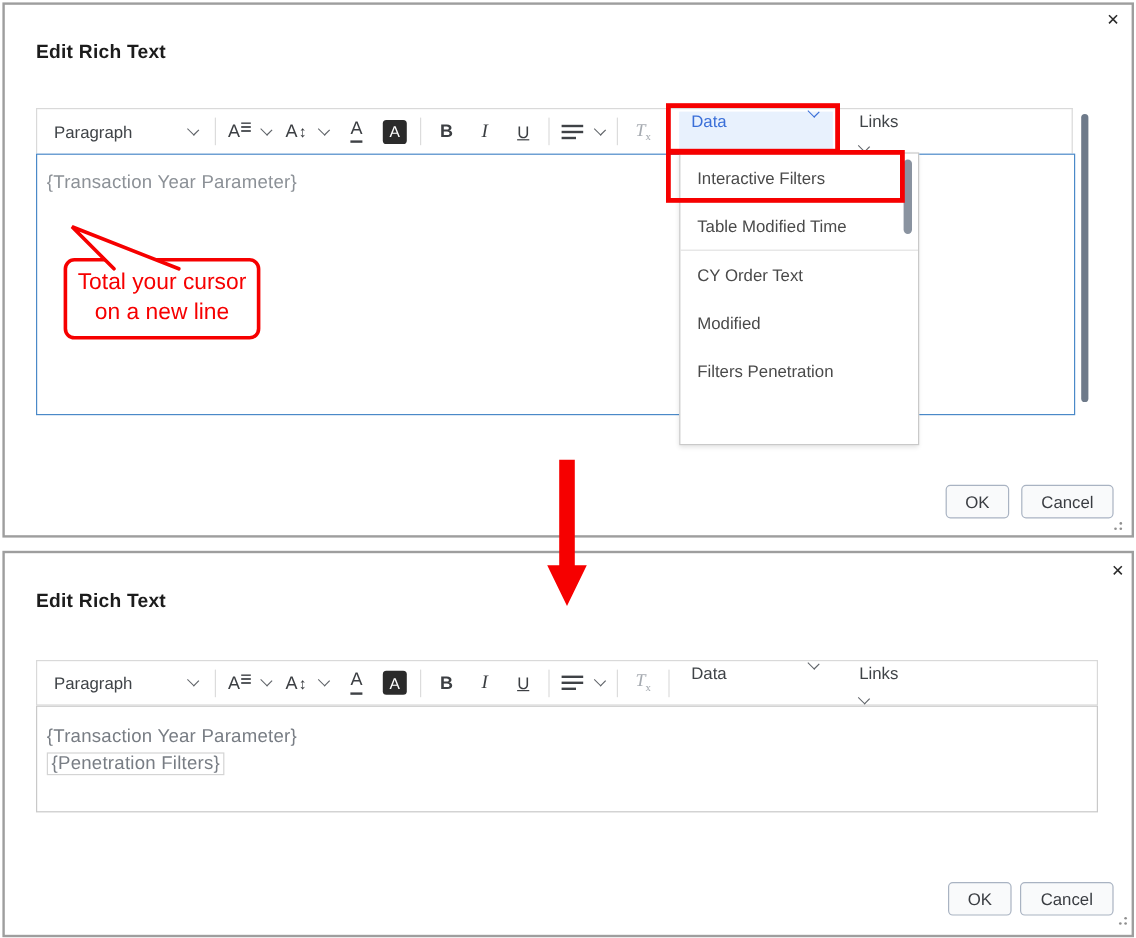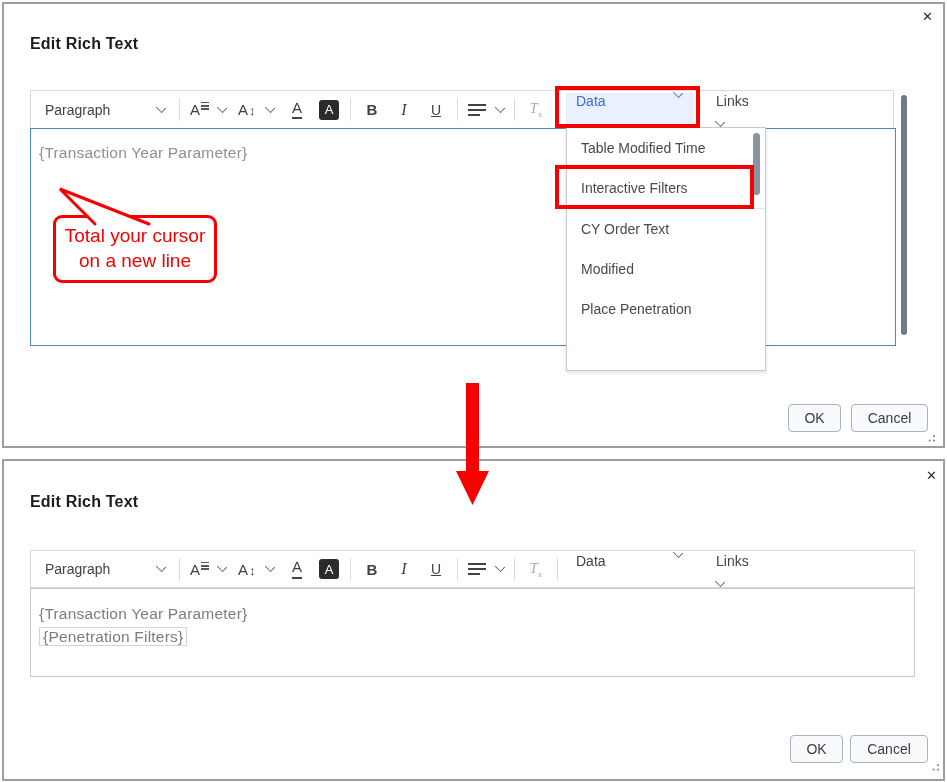--- a/index.html
+++ b/index.html
@@ -152,35 +152,35 @@
       </div>
       <div class="sep"></div>
 
       <div class="tb-data">
         <span>Data</span>
         <span class="chev blue"></span>
         <div class="rect-data"></div>
 
         <div class="menu">
           <div class="menu-item">
-            <span>Table Modified Time</span>
-          </div>
-          <div class="menu-item">
             <span>Interactive Filters</span>
             <div class="rect-if"></div>
           </div>
+          <div class="menu-item">
+            <span>Table Modified Time</span>
+          </div>
           <div class="menu-divider"></div>
           <div class="menu-item">
             <span>CY Order Text</span>
           </div>
           <div class="menu-item">
             <span>Modified</span>
           </div>
           <div class="menu-item">
-            <span>Place Penetration</span>
+            <span>Filters Penetration</span>
           </div>
           <div class="menu-scroll"></div>
         </div>
       </div>
 
       <div class="tb-links">
         <span>Links</span>
         <span class="chev"></span>
       </div>
     </div>

